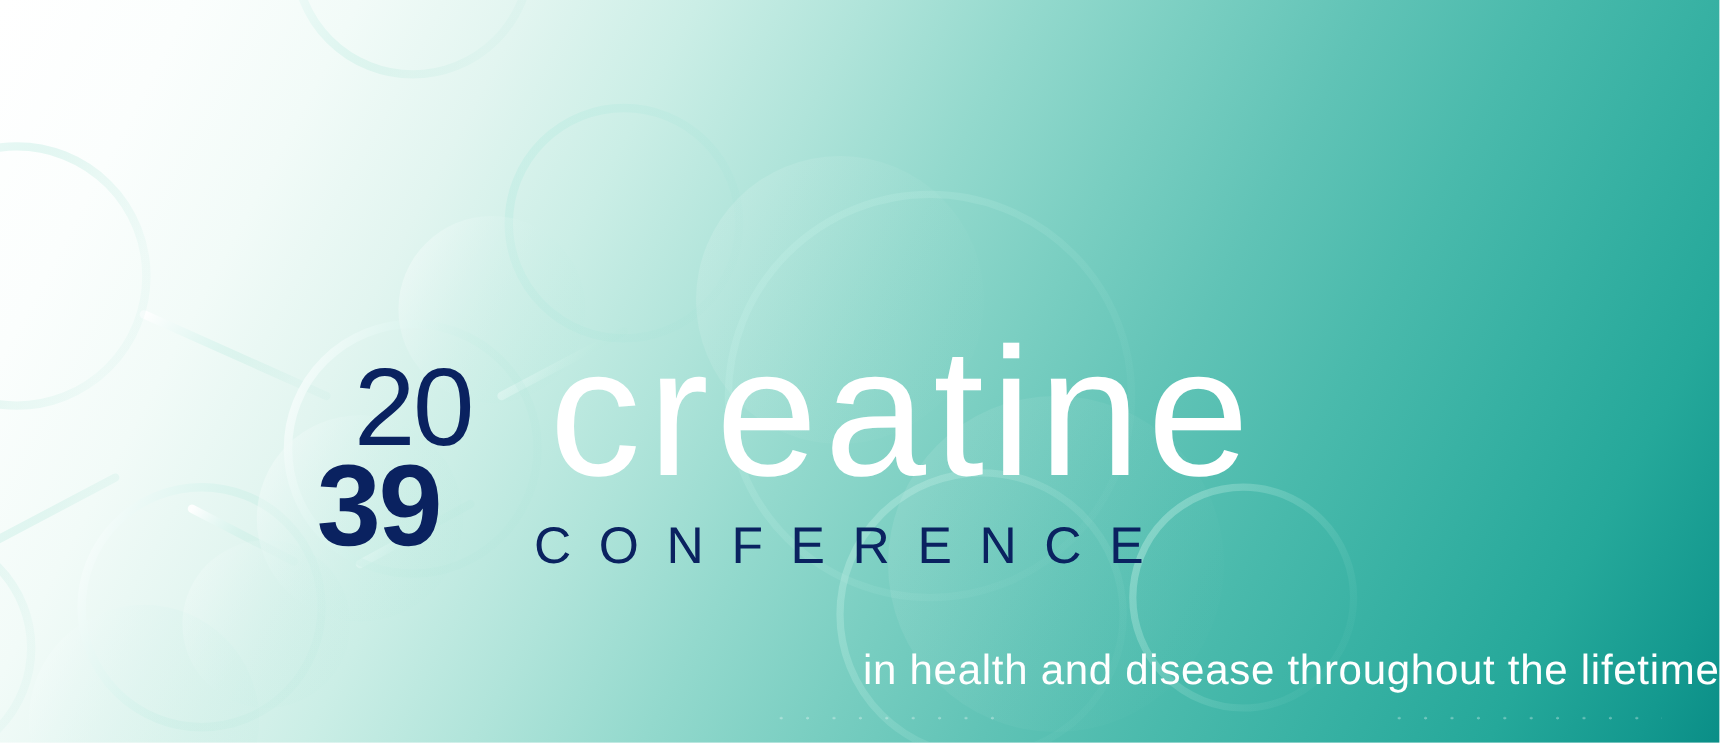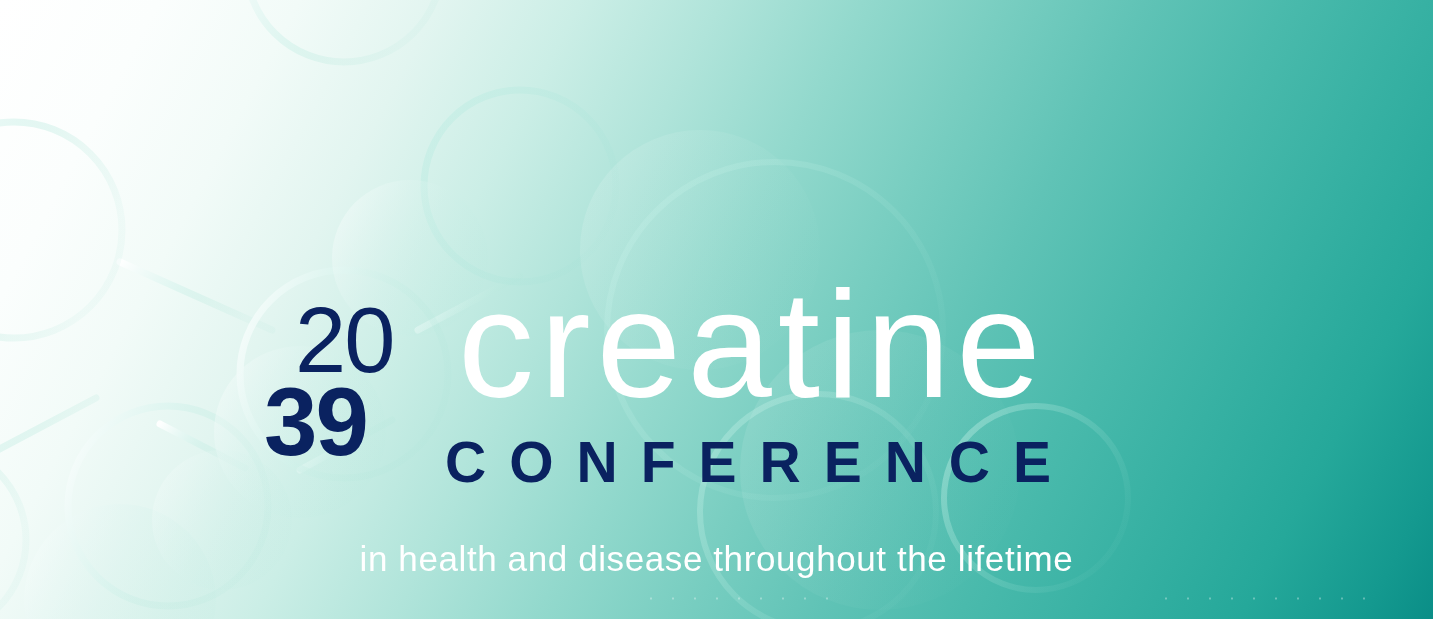--- a/index.html
+++ b/index.html
@@ -91,36 +91,36 @@
     white-space: nowrap;
     user-select: none;
     margin-left: 28px;
   }
 
   
   .conference {
     position: absolute;
     left: 445px;
     top: 434px;
-    font-size: 57px;
-    font-weight: 700;
+    font-size: 43px;
+    font-weight: 400;
     color: #0a2260;
     letter-spacing: 23px;
     line-height: 1;
     white-space: nowrap;
     user-select: none;
   }
 
   
   .tagline {
     position: absolute;
     left: 0;
     top: 539px;
     width: 1433px;
-    text-align: center;
+    text-align: right;
     font-size: 35px;
     font-weight: 300;
     color: #ffffff;
     letter-spacing: 0.6px;
     line-height: 1.15;
     white-space: nowrap;
     user-select: none;
   }
 
   

